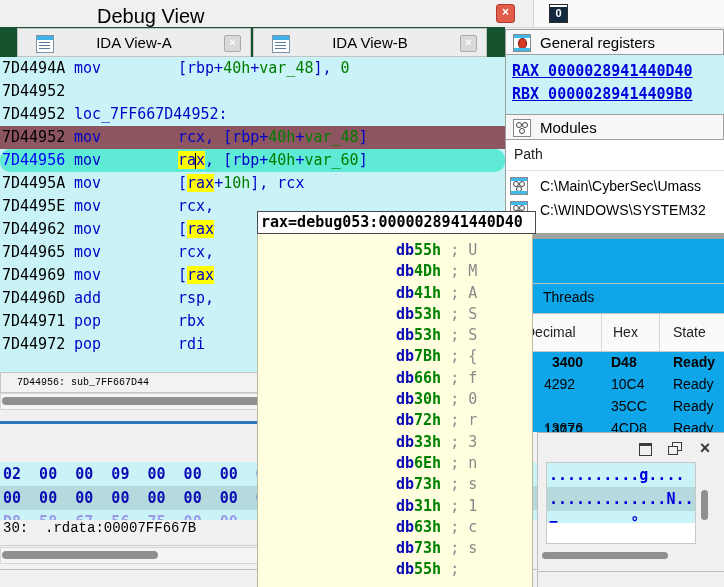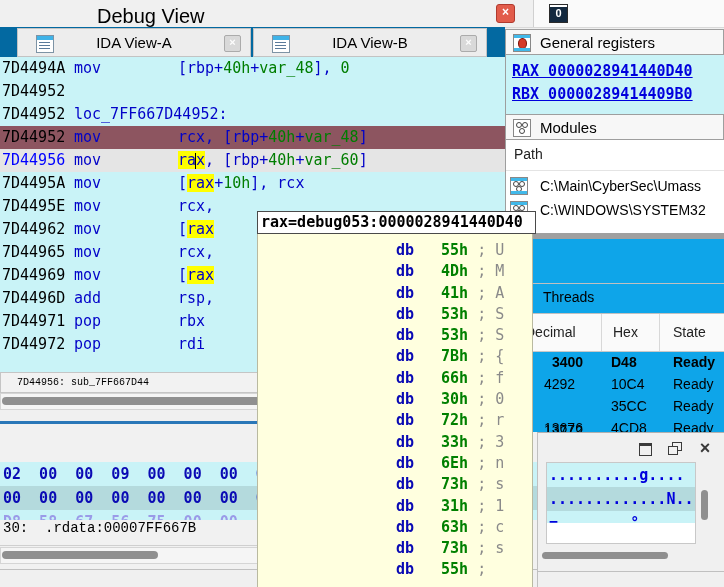--- a/index.html
+++ b/index.html
@@ -8,35 +8,35 @@
   .abs{position:absolute;}
   
   .topstrip{left:0;top:0;width:724px;height:27px;background:#f0f0f0;border-bottom:1px solid #d9d9d9;}
   .dbgview-label{left:97px;top:5px;font-size:20px;}
   .btn-close-red{left:496px;top:4px;width:17px;height:17px;background:#e25c4b;border:1px solid #b03a2e;
                  border-radius:3px;color:#fff;font-weight:bold;font-size:12px;line-height:15px;text-align:center;cursor:default;}
   .aux-seg{left:533px;top:0;width:191px;height:27px;background:#fafafa;border-left:1px solid #d0d0d0;}
   .aux-icon{left:15px;top:4px;width:17px;height:17px;background:#13293f;border:1px solid #2b2b2b;
             box-shadow:inset 0 2px 0 #fff;color:#fff;font-size:11px;font-weight:bold;text-align:center;line-height:17px;}
   
-  .tabbar{left:0;top:27px;width:505px;height:30px;background:#0369a1;border-bottom:6px solid #be185d;}
+  .tabbar{left:0;top:27px;width:505px;height:30px;background:#14532d;border-bottom:6px solid #be185d;}
   .vtab{position:absolute;top:1px;height:27px;background:#ededed;border:1px solid #c3c3c3;}
   .vtab .tlabel{position:absolute;top:5px;width:100%;text-align:center;font-size:15px;}
   .icon-idaview{position:absolute;left:18px;top:6px;width:16px;height:16px;background:#fff;border:1px solid #7d93a5;}
   .icon-idaview::before{content:"";position:absolute;left:0;top:0;width:16px;height:4px;background:#3fb3e8;}
   .icon-idaview::after{content:"";position:absolute;left:2px;top:6px;width:11px;height:8px;
       background:repeating-linear-gradient(to bottom,#5a7a9a 0 1px,transparent 1px 3px);}
   .btn-close-gray{position:absolute;right:9px;top:6px;width:15px;height:15px;background:#d9d9d9;border:1px solid #ababab;
                  border-radius:2px;color:#fdfdfd;font-weight:bold;font-size:11px;line-height:13px;text-align:center;}
   
   .disasm{left:0;top:57px;width:505px;height:315px;background:#c9f3f7;overflow:hidden;
           font-family:"DejaVu Sans Mono","Liberation Mono",monospace;font-size:15px;}
   .dline{height:23px;line-height:23px;white-space:pre;padding-left:2px;}
   .bg-exec{background:#8d5560;}
-  .bg-cur{background:#e5e5e5;}
+  .bg-cur{background:#5eead4;border-radius:10px;}
   .sg{white-space:pre;}
   .sg.addr{color:#000;display:inline-block;width:72px;}
   .sg.addrc{color:#0000ff;display:inline-block;width:72px;}
   .sg.mn{color:#0202c8;display:inline-block;width:104px;}
   .sg.ins{color:#0202c8;}
   .sg.lbl{color:#0202c8;}
   .sg.grn{color:#007d00;}
   .sg.yel{background:#ffff00;color:#0202c8;}
   .sg.caret{display:inline-block;width:2px;height:16px;background:#000;vertical-align:middle;margin:0 -1px;}
   .dstatus{left:0;top:372px;width:503px;height:19px;background:#f2f2f2;border:1px solid #c5c5c5;
@@ -106,21 +106,21 @@
   .minihthumb{position:absolute;left:2px;top:3px;width:126px;height:7px;background:#8f8f8f;border-radius:4px;}
   .miniline{position:absolute;left:0;top:138px;width:187px;height:1px;background:#c0c0c0;}
   
   .tooltip{left:257px;top:211px;width:280px;height:376px;z-index:50;}
   .tt-title{position:absolute;left:0;top:0;width:274px;height:21px;background:#fff;border:1px solid #4a4a4a;
             font-family:"DejaVu Sans Mono","Liberation Mono",monospace;font-size:15px;font-weight:bold;line-height:21px;padding-left:3px;white-space:nowrap;overflow:hidden;}
   .tt-body{position:absolute;left:0;top:23px;width:274px;height:353px;background:#ffffdf;border:1px solid #b9b9a0;border-top:none;
            padding-top:6px;overflow:hidden;font-family:"DejaVu Sans Mono","Liberation Mono",monospace;font-size:15px;}
   .tt-line{height:21.3px;line-height:21.3px;padding-left:138px;white-space:pre;}
   .ttdb{color:#0a0ab4;font-weight:bold;margin-top:8px;}
-  .ttval{color:#008000;font-weight:bold;margin-left:27px;}
+  .ttval{color:#008000;font-weight:bold;}
   .ttcom{color:#8a8a8a;}
 </style>
 </head>
 <body>
 
 <div id="screen">
 
   <div class="abs topstrip">
     <div class="abs dbgview-label">Debug View</div>
     <div class="abs btn-close-red">×</div>

